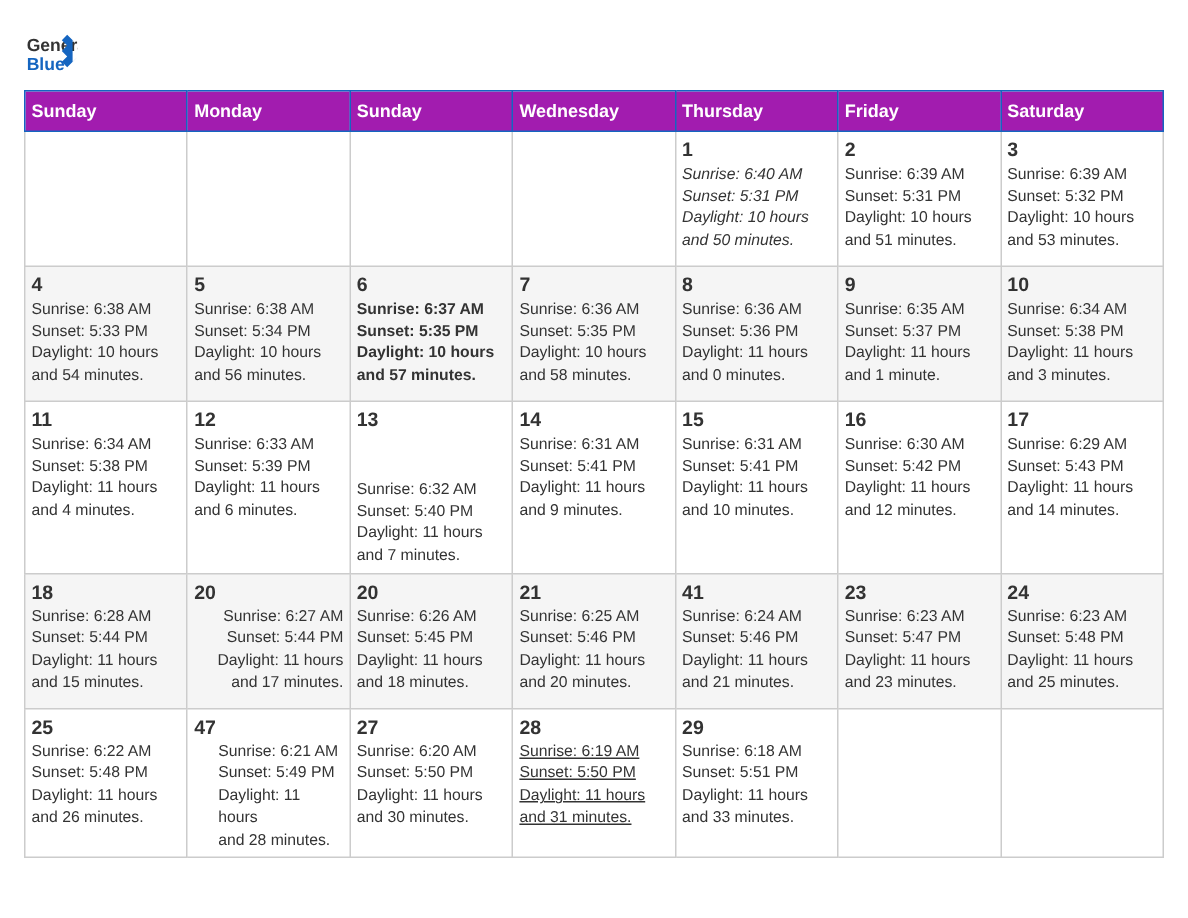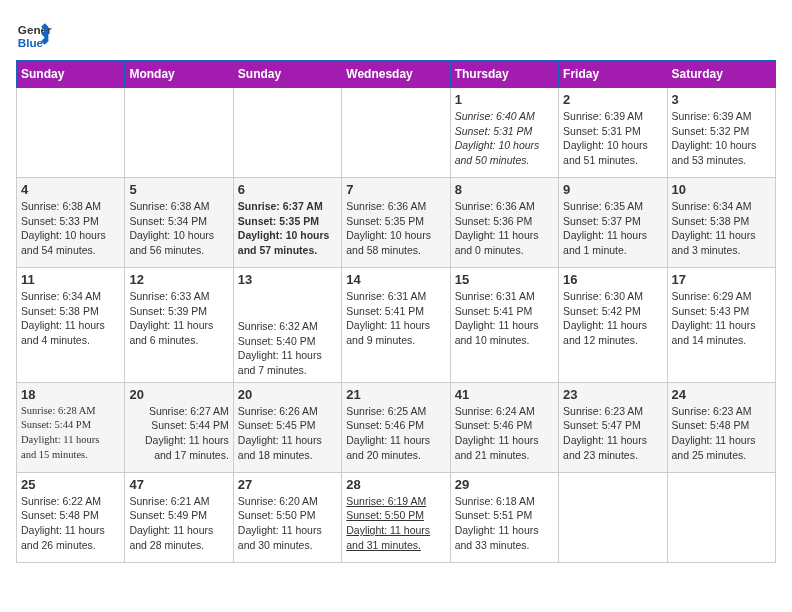--- a/index.html
+++ b/index.html
@@ -234,21 +234,21 @@
           <div class="day-number">17</div>
           <div class="day-info" style="white-space: pre-line;">Sunrise: 6:29 AM
 Sunset: 5:43 PM
 Daylight: 11 hours
 and 14 minutes.</div>
         </td>
       </tr>
       <tr>
         <td>
           <div class="day-number">18</div>
-          <div class="day-info" style="white-space: pre-line; font-family: Liberation Serif, serif;">Sunrise: 6:28 AM
+          <div class="day-info" style="white-space: pre-line;">Sunrise: 6:28 AM
 Sunset: 5:44 PM
 Daylight: 11 hours
 and 15 minutes.</div>
         </td>
         <td>
           <div class="day-number">20</div>
           <div class="day-info" style="white-space: pre-line; text-align: right;">Sunrise: 6:27 AM
 Sunset: 5:44 PM
 Daylight: 11 hours
 and 17 minutes.</div>
@@ -292,21 +292,21 @@
       <tr>
         <td>
           <div class="day-number">25</div>
           <div class="day-info" style="white-space: pre-line;">Sunrise: 6:22 AM
 Sunset: 5:48 PM
 Daylight: 11 hours
 and 26 minutes.</div>
         </td>
         <td>
           <div class="day-number">47</div>
-          <div class="day-info" style="white-space: pre-line;">Sunrise: 6:21 AM
+          <div class="day-info" style="white-space: pre-line; margin-left: 16px;">Sunrise: 6:21 AM
 Sunset: 5:49 PM
 Daylight: 11 hours
 and 28 minutes.</div>
         </td>
         <td>
           <div class="day-number">27</div>
           <div class="day-info" style="white-space: pre-line;">Sunrise: 6:20 AM
 Sunset: 5:50 PM
 Daylight: 11 hours
 and 30 minutes.</div>

